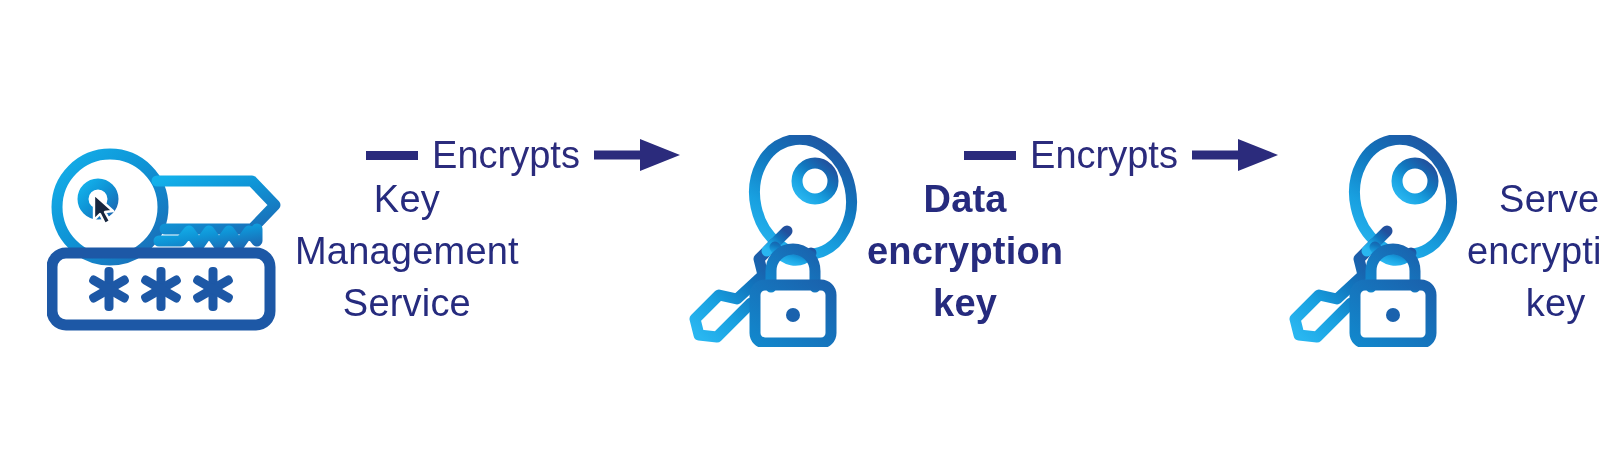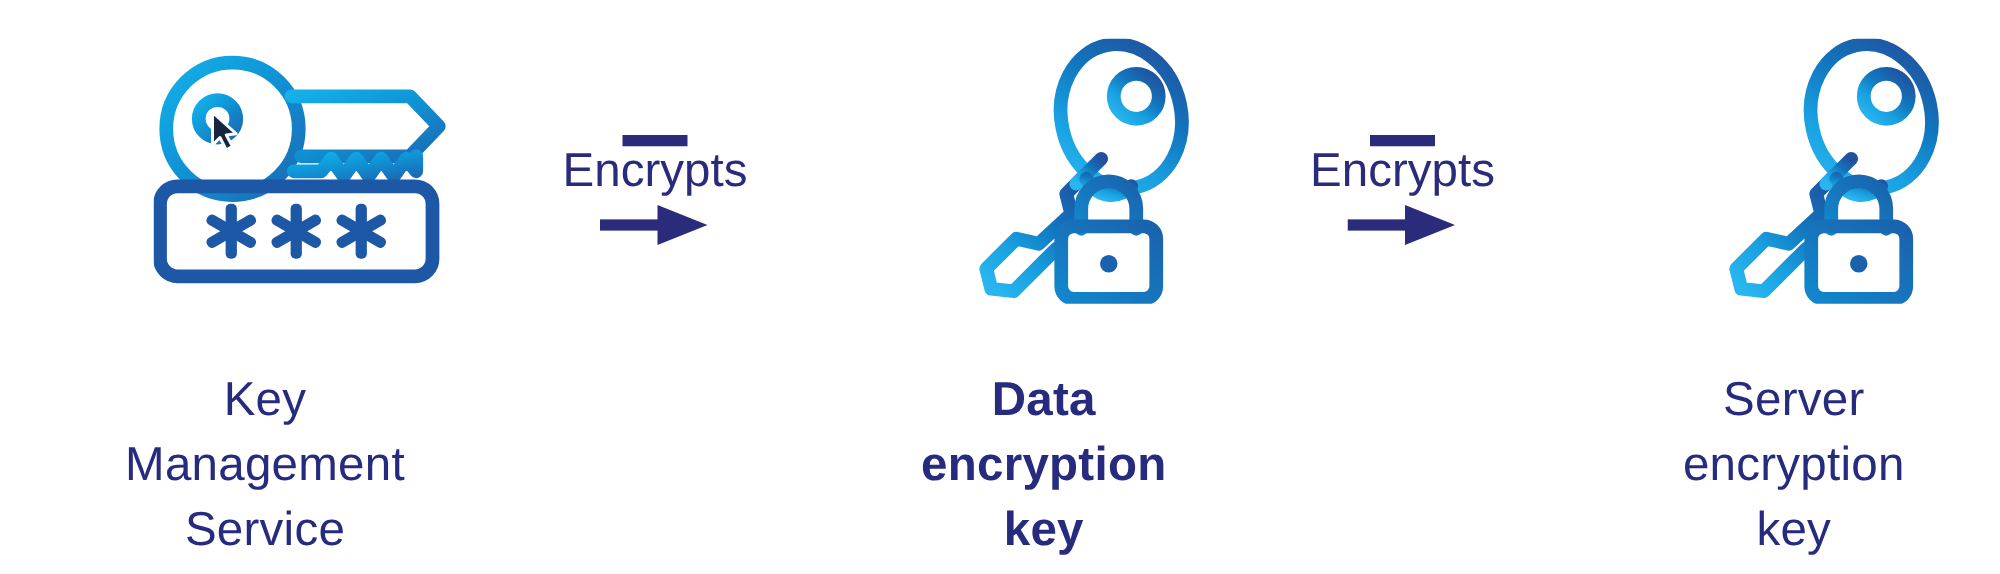--- a/index.html
+++ b/index.html
@@ -21,22 +21,22 @@
     background: #ffffff;
   }
 
   
   .node {
     position: absolute;
     top: 0;
     width: 330px;
     height: 459px;
     display: flex;
-    flex-direction: column;
-    align-items: flex-end;
+    flex-direction: row;
+    align-items: center;
   }
   .node-kms   { left: 47px; }
   .node-dek   { left: 655px; }
   .node-sek   { left: 1255px; }
 
   .icon-wrap {
     width: 260px;
     height: 230px;
     display: flex;
     align-items: center;
@@ -61,21 +61,20 @@
   .node-sek .node-label { width: 300px; }
 
   
   .connector {
     position: absolute;
     height: 62px;
     display: flex;
     align-items: center;
     justify-content: center;
     gap: 0px;
-    flex-direction: column;
   }
   .conn-1 { left: 368px;  top: 124px; width: 312px; }
   .conn-2 { left: 966px;  top: 124px; width: 312px; }
 
   .conn-stub {
     width: 52px;
     height: 9px;
     background: #2b2b7c;
     flex: 0 0 auto;
   }

